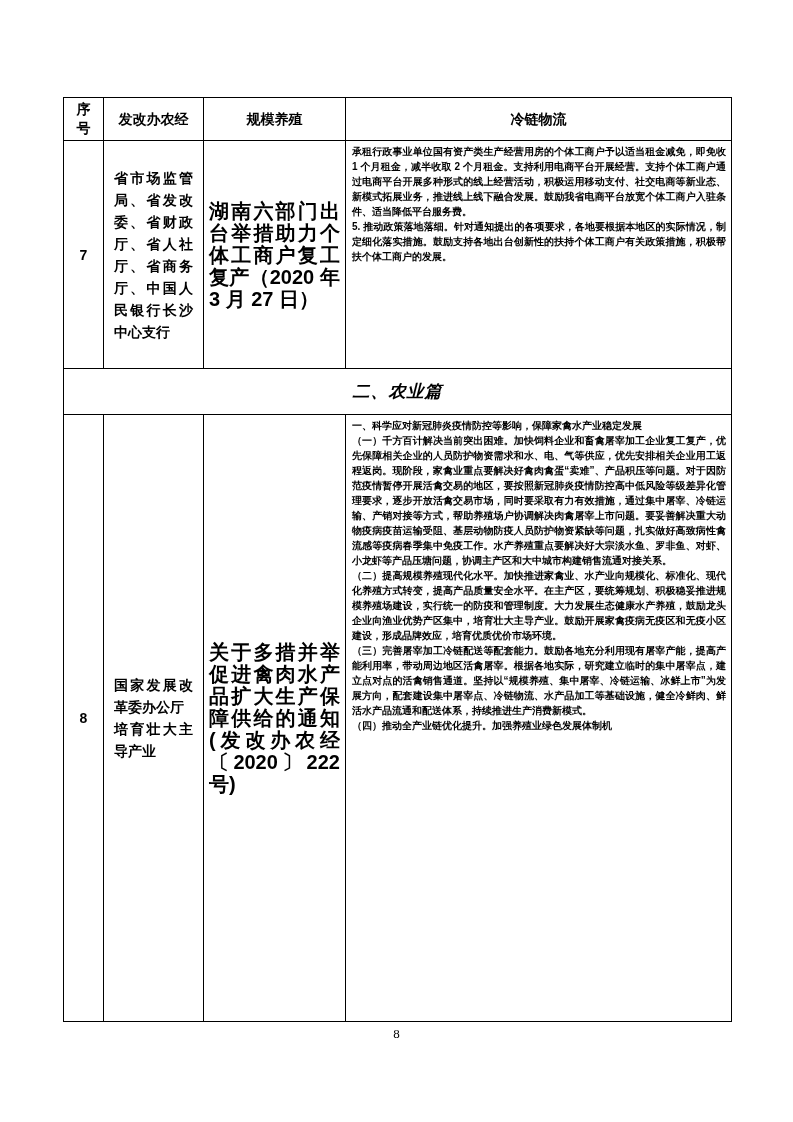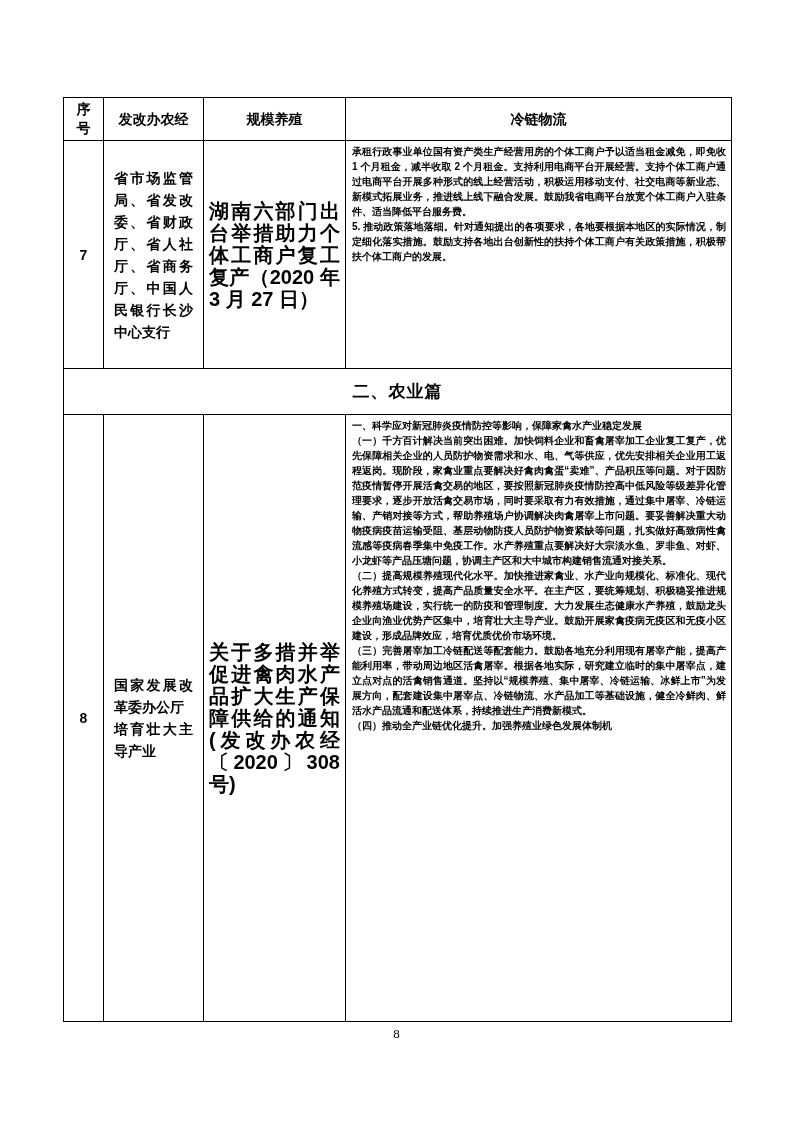--- a/index.html
+++ b/index.html
@@ -74,21 +74,21 @@
   }
   td.content-cell {
     vertical-align: top;
     font-size: 10px;
     line-height: 15px;
     padding: 3px 5px 3px 6px;
     text-align: justify;
     white-space: pre-line;
   }
 
-  tr.section-row { height: 46px; }
+  tr.section-row { height: 46px; font-style: italic; }
   td.section-cell {
     text-align: center;
     font-size: 17px;
     font-weight: 700;
     letter-spacing: 1px;
   }
 
   .page-number {
     position: absolute;
     left: 0;
@@ -137,21 +137,21 @@
         <td class="content-cell">承租行政事业单位国有资产类生产经营用房的个体工商户予以适当租金减免，即免收 1 个月租金，减半收取 2 个月租金。支持利用电商平台开展经营。支持个体工商户通过电商平台开展多种形式的线上经营活动，积极运用移动支付、社交电商等新业态、新模式拓展业务，推进线上线下融合发展。鼓励我省电商平台放宽个体工商户入驻条件、适当降低平台服务费。
 5. 推动政策落地落细。针对通知提出的各项要求，各地要根据本地区的实际情况，制定细化落实措施。鼓励支持各地出台创新性的扶持个体工商户有关政策措施，积极帮扶个体工商户的发展。</td>
       </tr>
       <tr class="section-row">
         <td class="section-cell" colspan="4">二、农业篇</td>
       </tr>
       <tr class="row-8">
         <td class="seq-cell">8</td>
         <td class="agency-cell">国家发展改革委办公厅
 培育壮大主导产业</td>
-        <td class="doc-cell">关于多措并举促进禽肉水产品扩大生产保障供给的通知(发改办农经〔2020〕308 号)</td>
+        <td class="doc-cell">关于多措并举促进禽肉水产品扩大生产保障供给的通知(发改办农经〔2020〕222 号)</td>
         <td class="content-cell">一、科学应对新冠肺炎疫情防控等影响，保障家禽水产业稳定发展
 （一）千方百计解决当前突出困难。加快饲料企业和畜禽屠宰加工企业复工复产，优先保障相关企业的人员防护物资需求和水、电、气等供应，优先安排相关企业用工返程返岗。现阶段，家禽业重点要解决好禽肉禽蛋“卖难”、产品积压等问题。对于因防范疫情暂停开展活禽交易的地区，要按照新冠肺炎疫情防控高中低风险等级差异化管理要求，逐步开放活禽交易市场，同时要采取有力有效措施，通过集中屠宰、冷链运输、产销对接等方式，帮助养殖场户协调解决肉禽屠宰上市问题。要妥善解决重大动物疫病疫苗运输受阻、基层动物防疫人员防护物资紧缺等问题，扎实做好高致病性禽流感等疫病春季集中免疫工作。水产养殖重点要解决好大宗淡水鱼、罗非鱼、对虾、小龙虾等产品压塘问题，协调主产区和大中城市构建销售流通对接关系。
 （二）提高规模养殖现代化水平。加快推进家禽业、水产业向规模化、标准化、现代化养殖方式转变，提高产品质量安全水平。在主产区，要统筹规划、积极稳妥推进规模养殖场建设，实行统一的防疫和管理制度。大力发展生态健康水产养殖，鼓励龙头企业向渔业优势产区集中，培育壮大主导产业。鼓励开展家禽疫病无疫区和无疫小区建设，形成品牌效应，培育优质优价市场环境。
 （三）完善屠宰加工冷链配送等配套能力。鼓励各地充分利用现有屠宰产能，提高产能利用率，带动周边地区活禽屠宰。根据各地实际，研究建立临时的集中屠宰点，建立点对点的活禽销售通道。坚持以“规模养殖、集中屠宰、冷链运输、冰鲜上市”为发展方向，配套建设集中屠宰点、冷链物流、水产品加工等基础设施，健全冷鲜肉、鲜活水产品流通和配送体系，持续推进生产消费新模式。
 （四）推动全产业链优化提升。加强养殖业绿色发展体制机</td>
       </tr>
     </tbody>
   </table>
 
   <div class="page-number">8</div>

